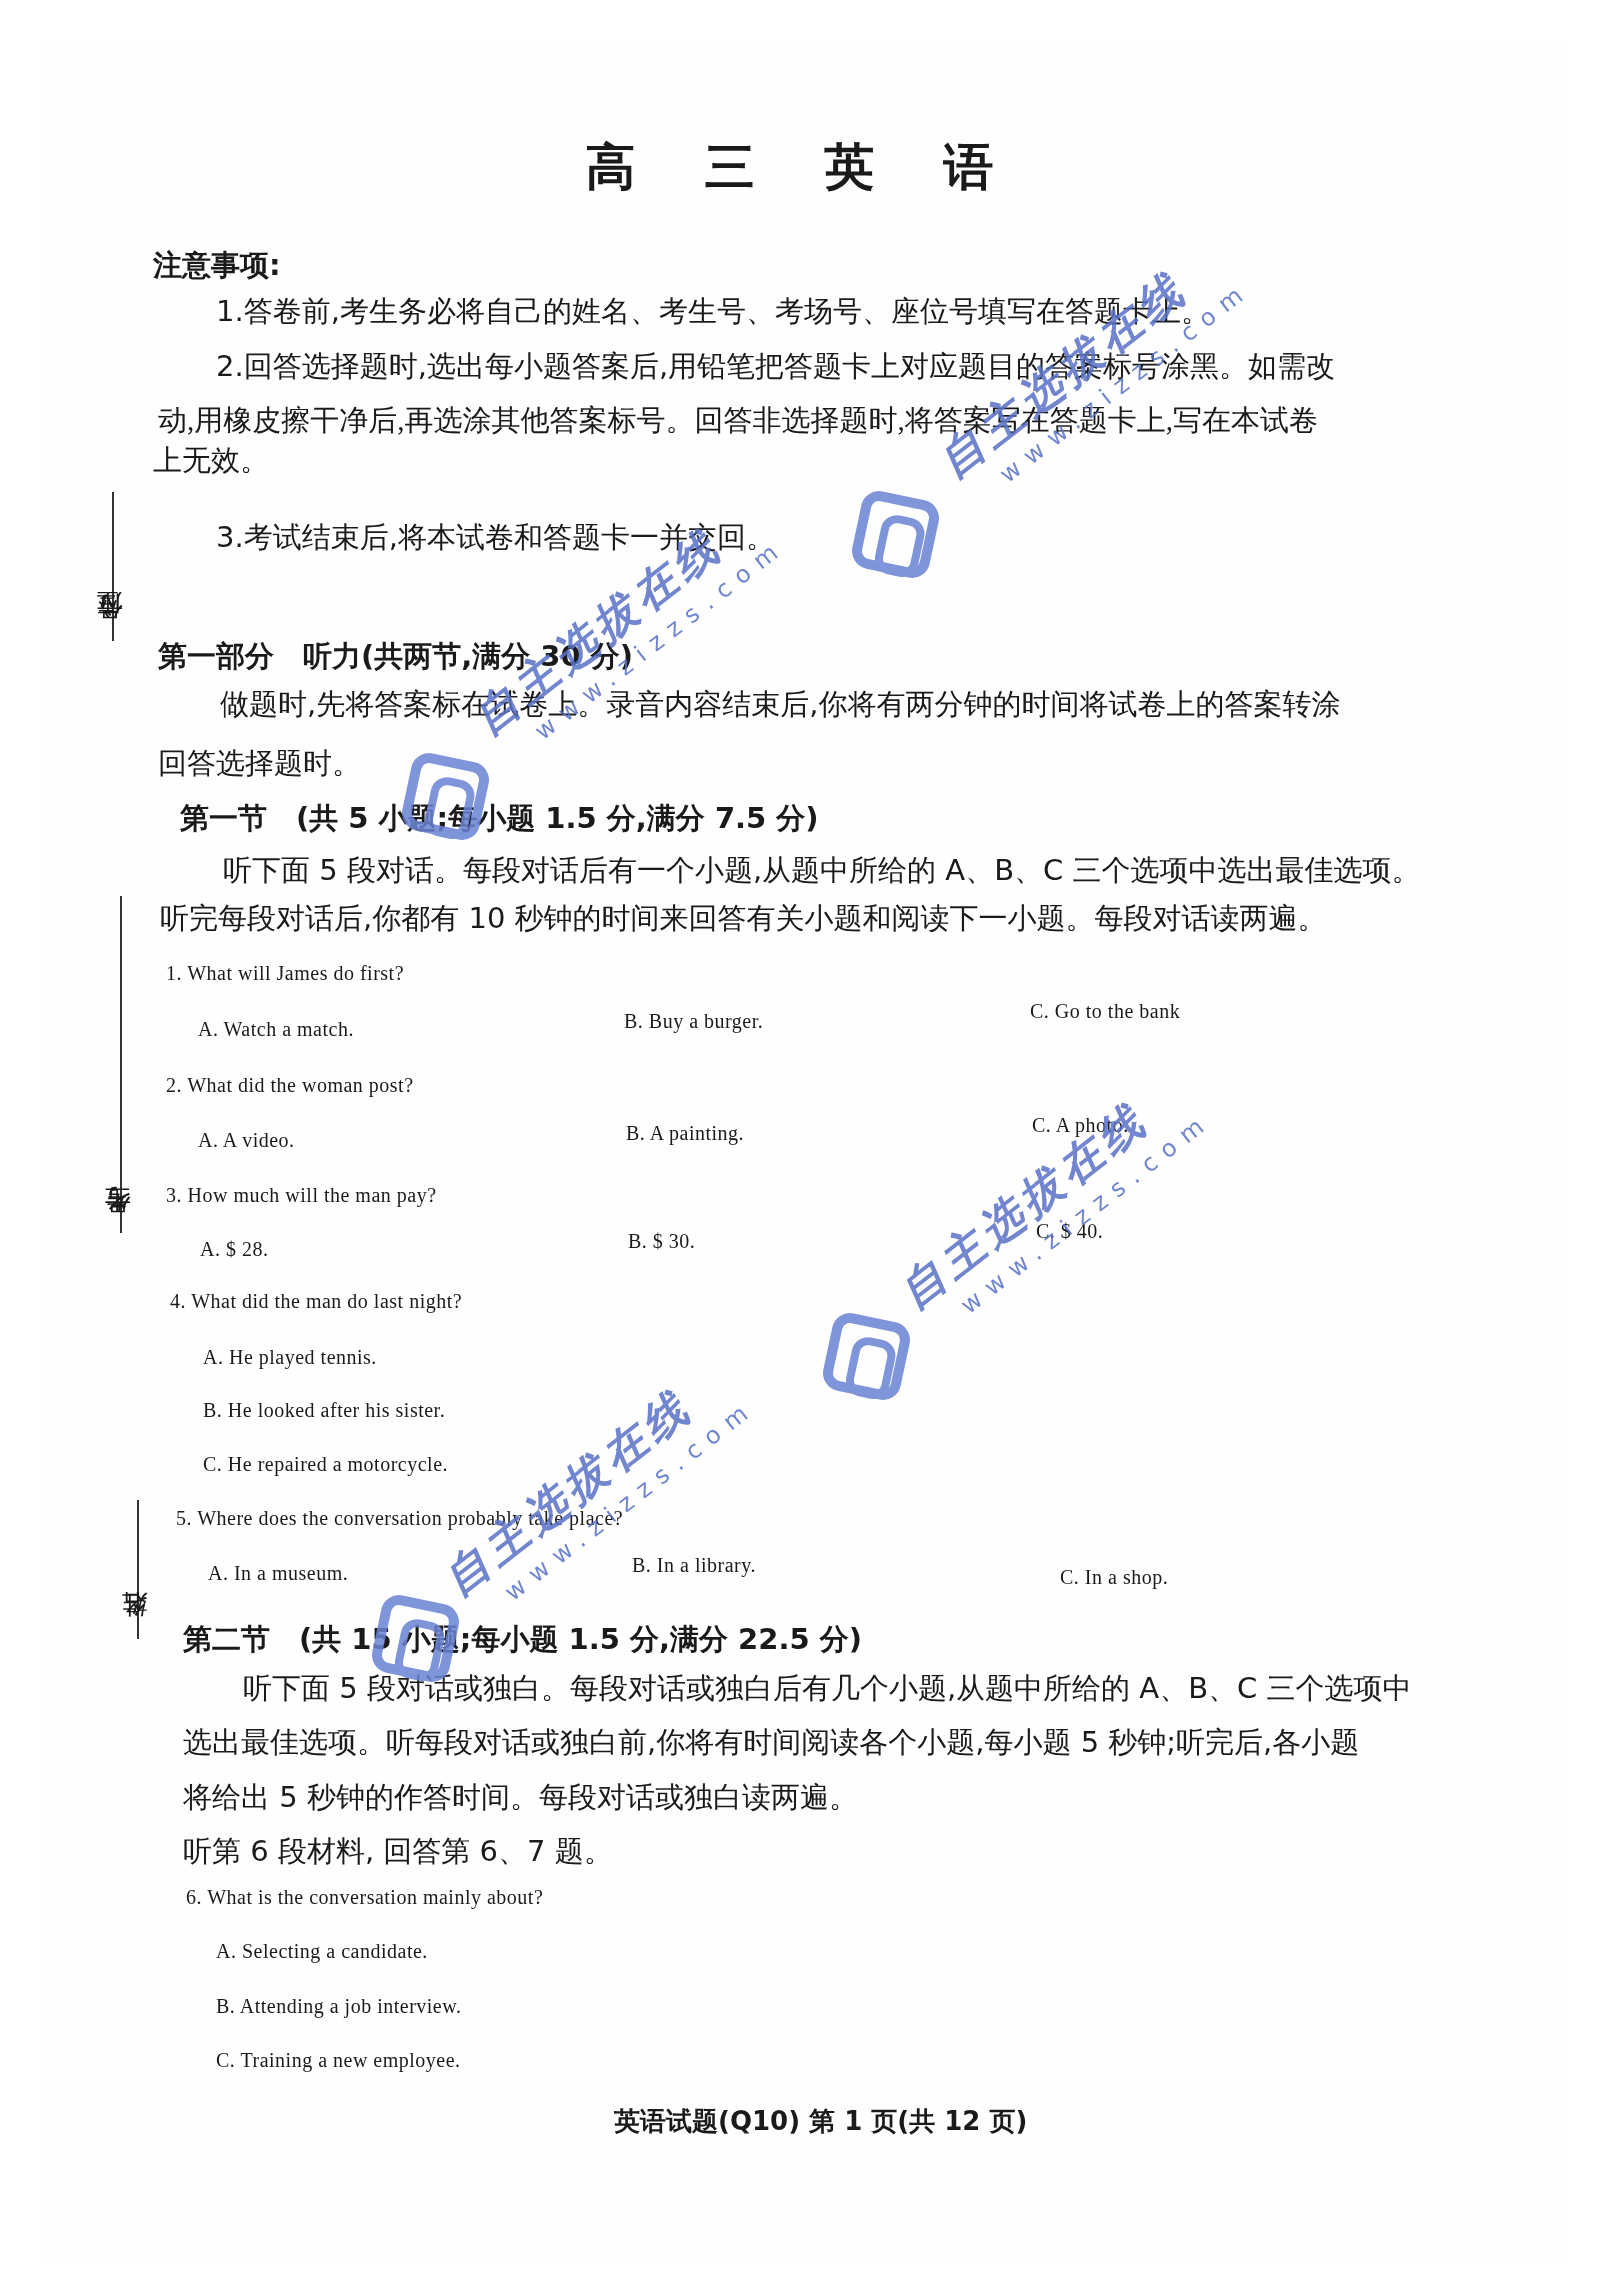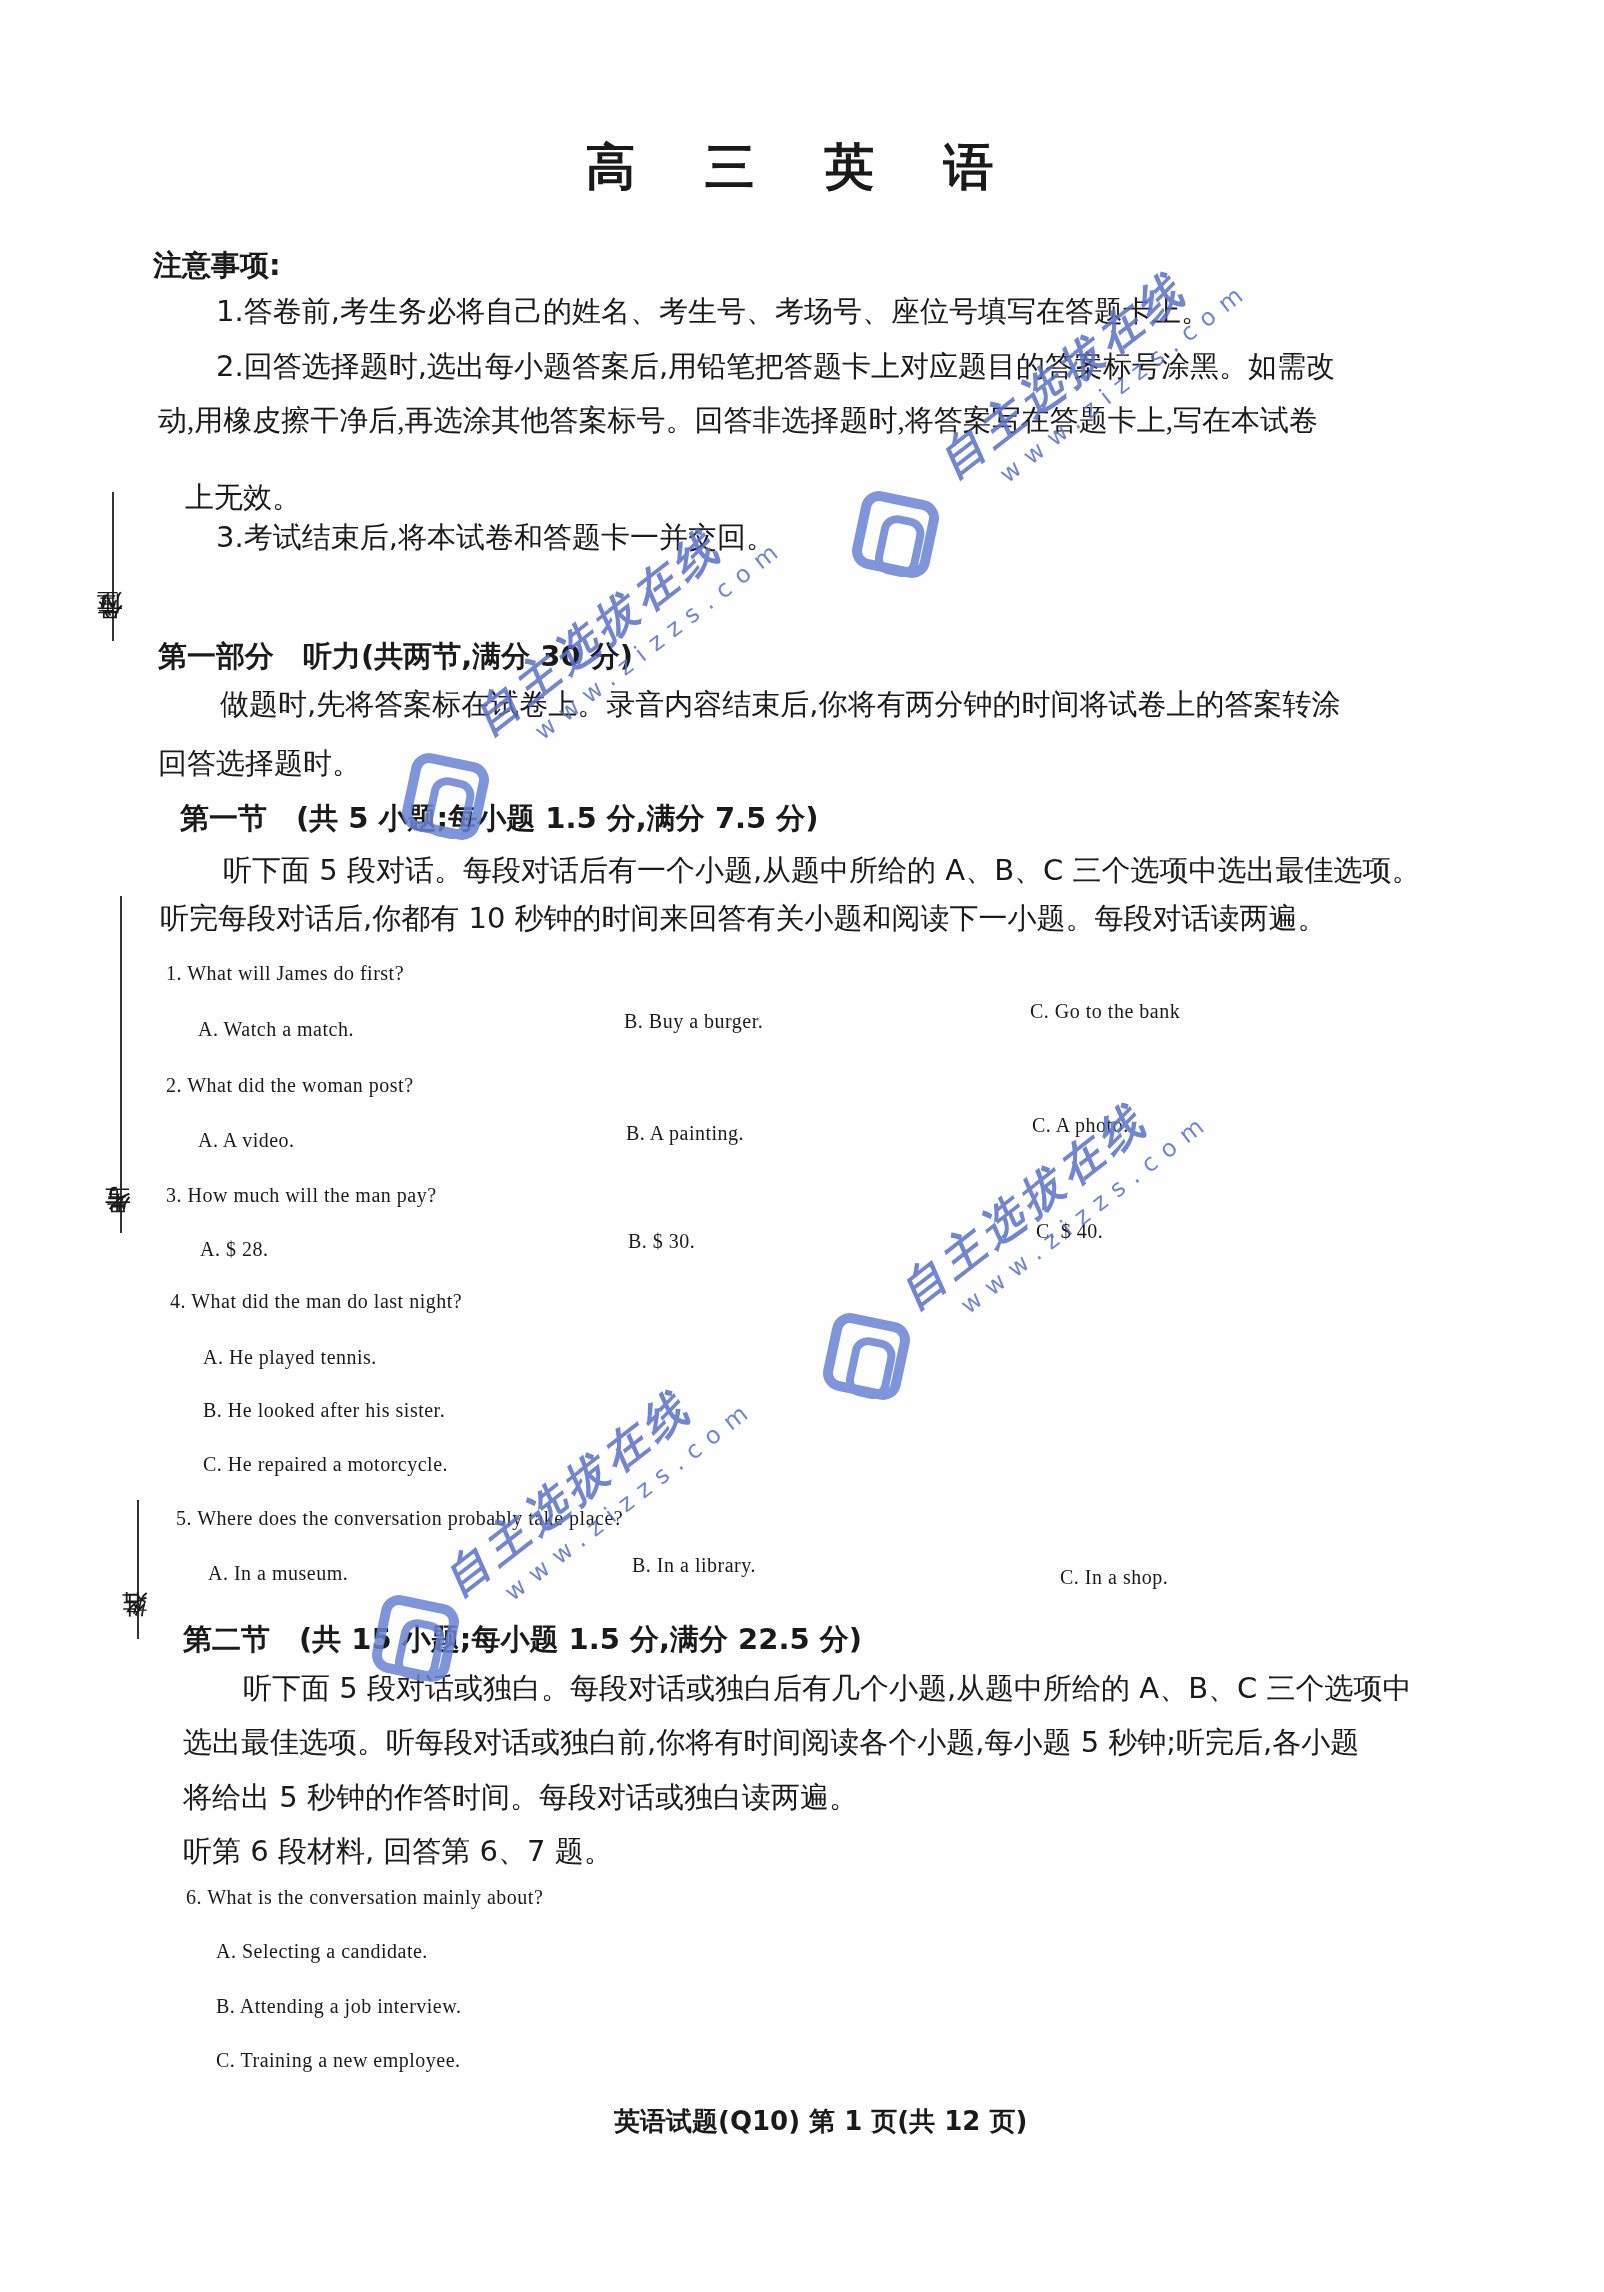--- a/index.html
+++ b/index.html
@@ -28,21 +28,21 @@
 <body>
 
 <div class="page"></div>
 
 <div class="abs title">高 三 英 语</div>
 
 <div class="abs cn bold" style="left:153px; top:246px;">注意事项:</div>
 <div class="abs cn" style="left:216px; top:292px;">1.答卷前,考生务必将自己的姓名、考生号、考场号、座位号填写在答题卡上。</div>
 <div class="abs cn" style="left:216px; top:347px;">2.回答选择题时,选出每小题答案后,用铅笔把答题卡上对应题目的答案标号涂黑。如需改</div>
 <div class="abs cn" style="left:158px; top:401px;font-family:Liberation Serif, serif;">动,用橡皮擦干净后,再选涂其他答案标号。回答非选择题时,将答案写在答题卡上,写在本试卷</div>
-<div class="abs cn" style="left:153px; top:478px;margin-left:32px;">上无效。</div>
+<div class="abs cn" style="left:153px; top:441px;">上无效。</div>
 <div class="abs cn" style="left:216px; top:518px;">3.考试结束后,将本试卷和答题卡一并交回。</div>
 
 <div class="abs cn bold" style="left:158px; top:637px;">第一部分　听力(共两节,满分 30 分)</div>
 <div class="abs cn" style="left:220px; top:685px;">做题时,先将答案标在试卷上。录音内容结束后,你将有两分钟的时间将试卷上的答案转涂</div>
 <div class="abs cn" style="left:158px; top:744px;">回答选择题时。</div>
 
 <div class="abs cn bold" style="left:160px; top:799px;margin-left:20px;">第一节　(共 5 小题;每小题 1.5 分,满分 7.5 分)</div>
 <div class="abs cn" style="left:223px; top:851px;">听下面 5 段对话。每段对话后有一个小题,从题中所给的 A、B、C 三个选项中选出最佳选项。</div>
 <div class="abs cn" style="left:160px; top:899px;">听完每段对话后,你都有 10 秒钟的时间来回答有关小题和阅读下一小题。每段对话读两遍。</div>
 

